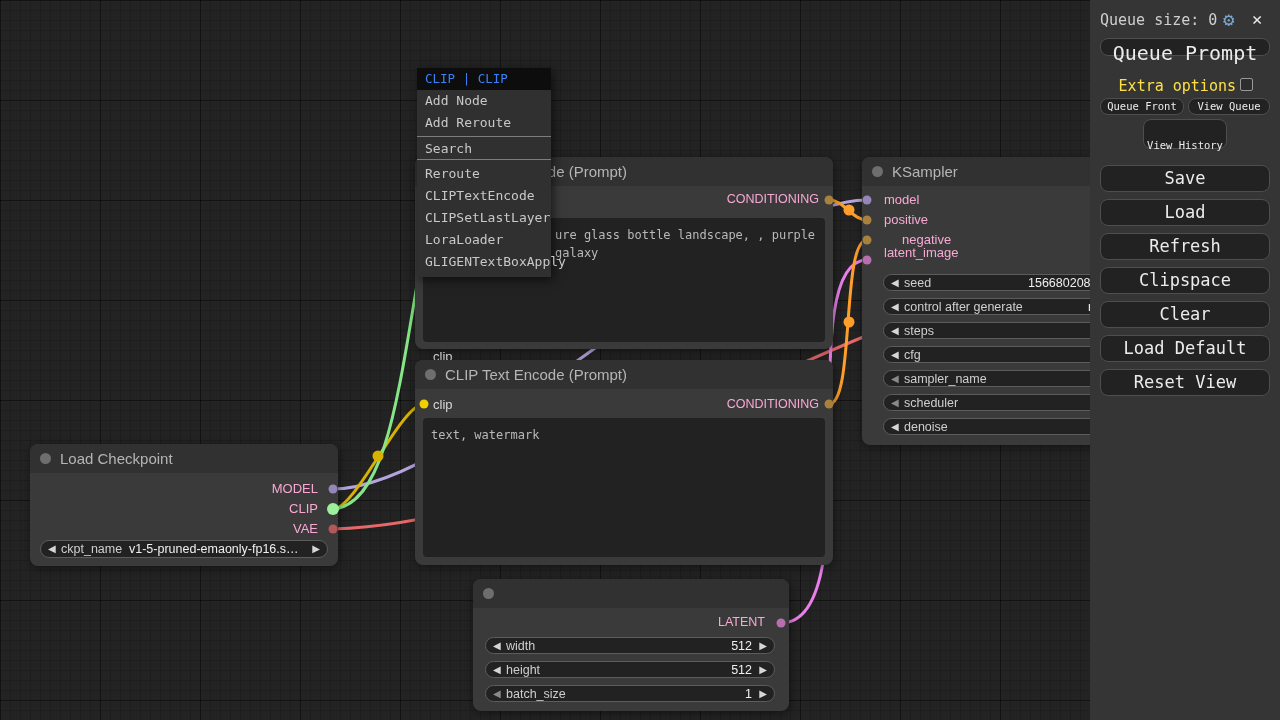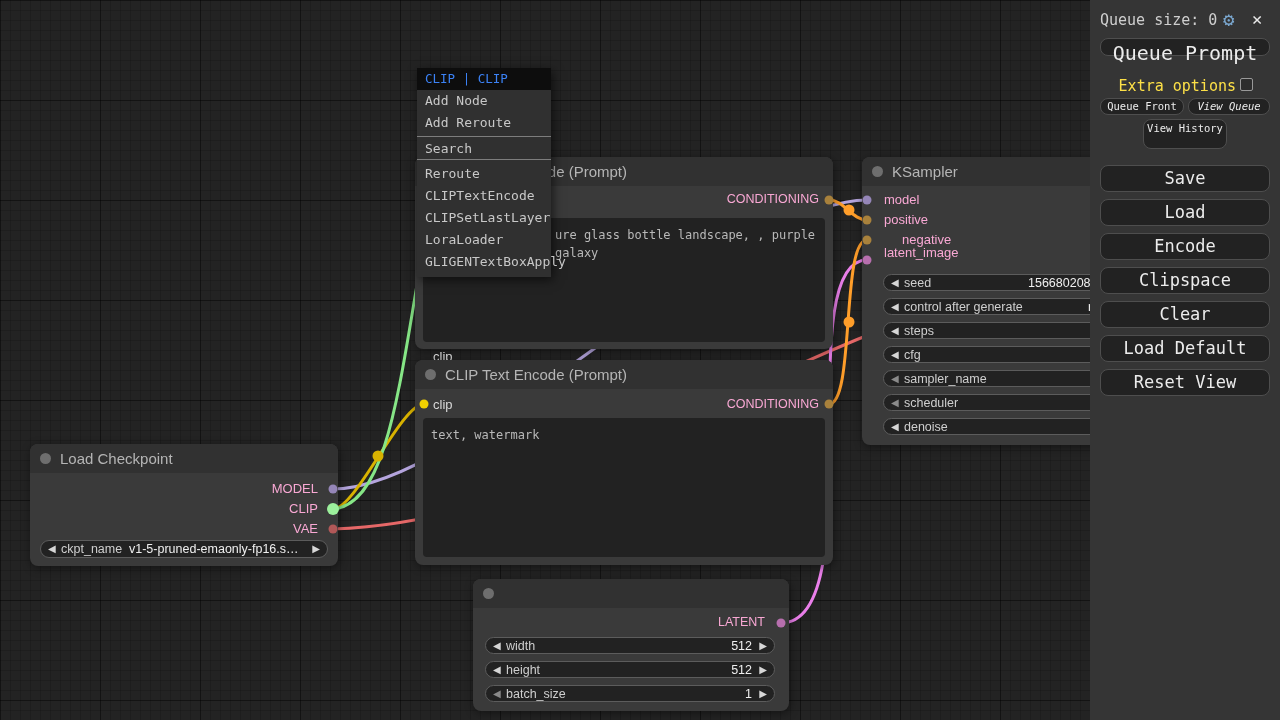--- a/index.html
+++ b/index.html
@@ -69,23 +69,23 @@
   #gear { position:absolute; left:133px; top:8px; font-size:19px; line-height:22px; cursor:pointer; }
   #closex { position:absolute; left:162px; top:8px; font-size:17px; line-height:22px;
           color:#e9e9e9; cursor:pointer; }
   #btn-queue-prompt { left:10px; top:38px; width:170px; height:18px;
           font-size:20px; line-height:28px; }
   #extra-label { position:absolute; left:10px; top:77px; width:136px; text-align:right;
           font-size:15px; color:#fde047; }
   #extra-check { position:absolute; left:150px; top:78px; width:13px; height:13px;
           border:1px solid #999; border-radius:2px; background:#2d2d2d; cursor:pointer; }
   #btn-queue-front { left:10px;  top:98px; width:84px; height:17px; font-size:10.5px; line-height:15px; }
-  #btn-view-queue  { left:98px;  top:98px; width:82px; height:17px; font-size:10.5px; line-height:15px;font-style:italic; }
+  #btn-view-queue  { left:98px;  top:98px; width:82px; height:17px; font-size:10.5px; line-height:15px; }
   #btn-view-history{ left:53px; top:119px; width:84px; height:30px; font-size:10.5px;
-          line-height:14px; padding-top:1px; }
+          line-height:14px; padding-top:18px; }
   .action { left:10px; width:170px; height:27px; font-size:17px; line-height:25px; }
 </style>
 </head>
 <body>
 
 <div id="app" class="sans">
 
   <div id="canvas">
 
     <svg id="wires" class="layer" width="1090" height="720">
@@ -235,19 +235,19 @@
 
     <div id="extra-label">Extra options</div>
     <div id="extra-check"></div>
 
     <div id="btn-queue-front" class="sbtn">Queue Front</div>
     <div id="btn-view-queue" class="sbtn">View Queue</div>
     <div id="btn-view-history" class="sbtn">View History</div>
 
     <div class="sbtn action" style="top:165px;">Save</div>
     <div class="sbtn action" style="top:199px;">Load</div>
-    <div class="sbtn action" style="top:233px;">Encode</div>
+    <div class="sbtn action" style="top:233px;">Refresh</div>
     <div class="sbtn action" style="top:267px;">Clipspace</div>
     <div class="sbtn action" style="top:301px;">Clear</div>
     <div class="sbtn action" style="top:335px;">Load Default</div>
     <div class="sbtn action" style="top:369px;">Reset View</div>
   </div>
 </div>
 
 </body></html>

